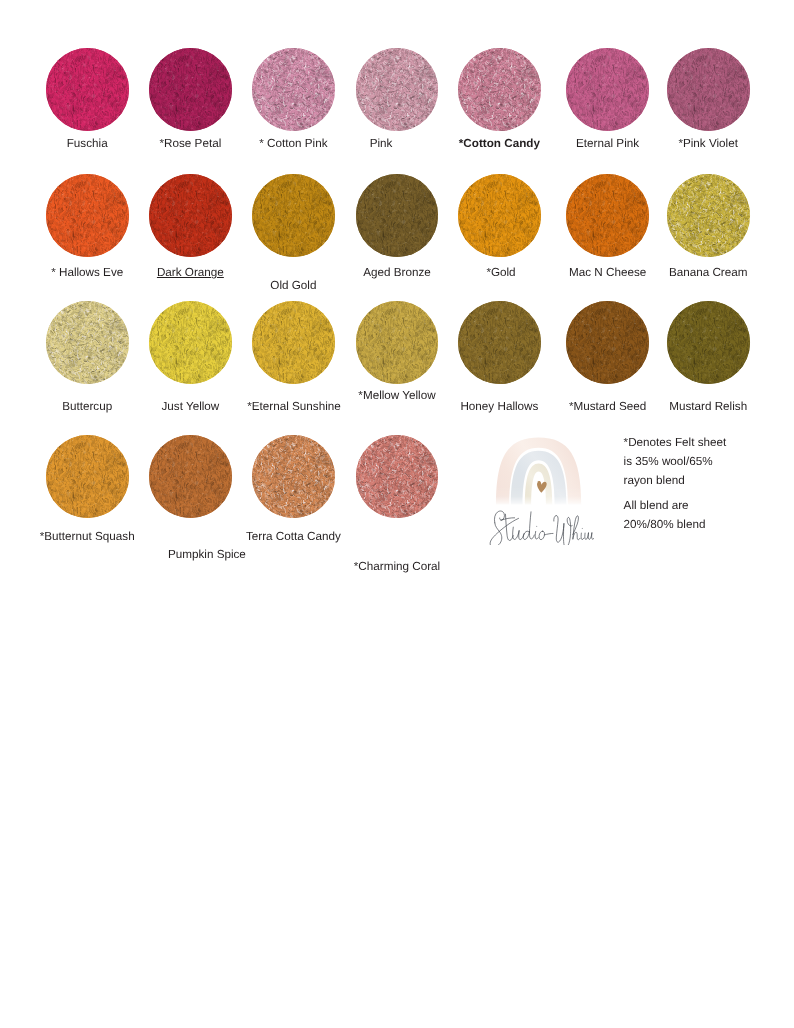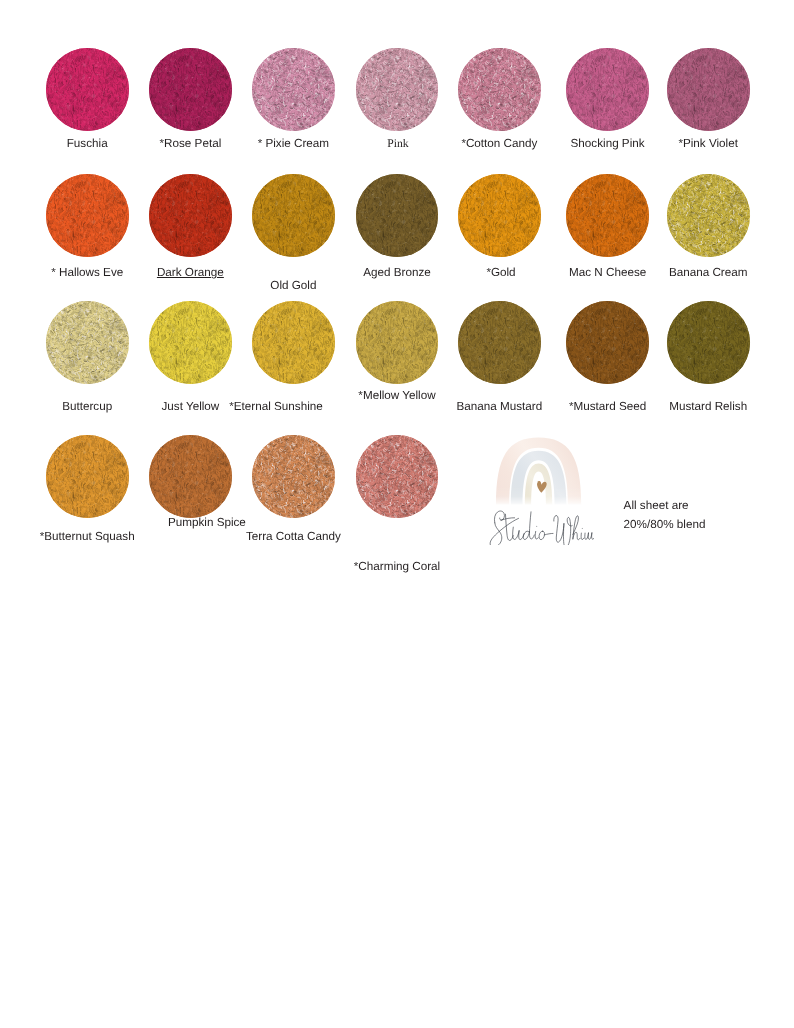--- a/index.html
+++ b/index.html
@@ -91,39 +91,39 @@
         <svg class="tex" viewBox="0 0 82 82">
           <rect x="-12" y="-12" width="106" height="106" fill="#aa2059" filter="url(#feltfx)"></rect>
         </svg>
       </div>
       <div class="label" style="left: 90.4px; top: 137.3px; width: 200px;">*Rose Petal</div>
       <div class="disc" style="left: 252px; top: 47.9px; width: 82.8px; height: 82.8px; background: rgb(213, 142, 172);">
         <svg class="tex" viewBox="0 0 82 82">
           <rect x="-12" y="-12" width="106" height="106" fill="#d58eac" filter="url(#feltfx2)"></rect>
         </svg>
       </div>
-      <div class="label" style="left: 193.4px; top: 137.3px; width: 200px;">* Pixie Cream</div>
+      <div class="label" style="left: 193.4px; top: 137.3px; width: 200px;">* Cotton Pink</div>
       <div class="disc" style="left: 355.6px; top: 47.9px; width: 82.8px; height: 82.8px; background: rgb(211, 155, 172);">
         <svg class="tex" viewBox="0 0 82 82">
           <rect x="-12" y="-12" width="106" height="106" fill="#d39bac" filter="url(#feltfx2)"></rect>
         </svg>
       </div>
-      <div class="label" style="left: 298px; top: 137.3px; width: 200px; font-family: Liberation Serif, serif;">Pink</div>
+      <div class="label" style="left: 281px; top: 137.3px; width: 200px;">Pink</div>
       <div class="disc" style="left: 458px; top: 47.9px; width: 82.8px; height: 82.8px; background: rgb(208, 130, 153);">
         <svg class="tex" viewBox="0 0 82 82">
           <rect x="-12" y="-12" width="106" height="106" fill="#d08299" filter="url(#feltfx2)"></rect>
         </svg>
       </div>
-      <div class="label" style="left: 399.4px; top: 137.3px; width: 200px;">*Cotton Candy</div>
+      <div class="label" style="left: 399.4px; top: 137.3px; width: 200px; font-weight: bold;">*Cotton Candy</div>
       <div class="disc" style="left: 566.2px; top: 47.9px; width: 82.8px; height: 82.8px; background: rgb(198, 94, 140);">
         <svg class="tex" viewBox="0 0 82 82">
           <rect x="-12" y="-12" width="106" height="106" fill="#c65e8c" filter="url(#feltfx)"></rect>
         </svg>
       </div>
-      <div class="label" style="left: 507.6px; top: 137.3px; width: 200px;">Shocking Pink</div>
+      <div class="label" style="left: 507.6px; top: 137.3px; width: 200px;">Eternal Pink</div>
       <div class="disc" style="left: 666.8px; top: 47.9px; width: 82.8px; height: 82.8px; background: rgb(174, 92, 125);">
         <svg class="tex" viewBox="0 0 82 82">
           <rect x="-12" y="-12" width="106" height="106" fill="#ae5c7d" filter="url(#feltfx)"></rect>
         </svg>
       </div>
       <div class="label" style="left: 608.2px; top: 137.3px; width: 200px;">*Pink Violet</div>
       <div class="disc" style="left: 45.8px; top: 174.2px; width: 82.8px; height: 82.8px; background: rgb(235, 89, 34);">
         <svg class="tex" viewBox="0 0 82 82">
           <rect x="-12" y="-12" width="106" height="106" fill="#eb5922" filter="url(#feltfx)"></rect>
         </svg>
@@ -175,33 +175,33 @@
         <svg class="tex" viewBox="0 0 82 82">
           <rect x="-12" y="-12" width="106" height="106" fill="#e6cf3e" filter="url(#feltfx)"></rect>
         </svg>
       </div>
       <div class="label" style="left: 90.4px; top: 399.7px; width: 200px;">Just Yellow</div>
       <div class="disc" style="left: 252px; top: 301.1px; width: 82.8px; height: 82.8px; background: rgb(222, 179, 50);">
         <svg class="tex" viewBox="0 0 82 82">
           <rect x="-12" y="-12" width="106" height="106" fill="#deb332" filter="url(#feltfx)"></rect>
         </svg>
       </div>
-      <div class="label" style="left: 176px; top: 399.7px; width: 200px;">*Eternal Sunshine</div>
+      <div class="label" style="left: 194px; top: 399.7px; width: 200px;">*Eternal Sunshine</div>
       <div class="disc" style="left: 355.6px; top: 301.1px; width: 82.8px; height: 82.8px; background: rgb(199, 169, 70);">
         <svg class="tex" viewBox="0 0 82 82">
           <rect x="-12" y="-12" width="106" height="106" fill="#c7a946" filter="url(#feltfx)"></rect>
         </svg>
       </div>
       <div class="label" style="left: 297px; top: 389px; width: 200px;">*Mellow Yellow</div>
       <div class="disc" style="left: 458px; top: 301.1px; width: 82.8px; height: 82.8px; background: rgb(137, 110, 42);">
         <svg class="tex" viewBox="0 0 82 82">
           <rect x="-12" y="-12" width="106" height="106" fill="#896e2a" filter="url(#feltfx)"></rect>
         </svg>
       </div>
-      <div class="label" style="left: 399.4px; top: 399.7px; width: 200px;">Banana Mustard</div>
+      <div class="label" style="left: 399.4px; top: 399.7px; width: 200px;">Honey Hallows</div>
       <div class="disc" style="left: 566.2px; top: 301.1px; width: 82.8px; height: 82.8px; background: rgb(138, 86, 26);">
         <svg class="tex" viewBox="0 0 82 82">
           <rect x="-12" y="-12" width="106" height="106" fill="#8a561a" filter="url(#feltfx)"></rect>
         </svg>
       </div>
       <div class="label" style="left: 507.6px; top: 399.7px; width: 200px; text-align: center;">*Mustard Seed</div>
       <div class="disc" style="left: 666.8px; top: 301.1px; width: 82.8px; height: 82.8px; background: rgb(117, 101, 31);">
         <svg class="tex" viewBox="0 0 82 82">
           <rect x="-12" y="-12" width="106" height="106" fill="#75651f" filter="url(#feltfx)"></rect>
         </svg>
@@ -211,21 +211,21 @@
         <svg class="tex" viewBox="0 0 82 82">
           <rect x="-12" y="-12" width="106" height="106" fill="#df972f" filter="url(#feltfx)"></rect>
         </svg>
       </div>
       <div class="label" style="left: -12.8px; top: 530px; width: 200px;">*Butternut Squash</div>
       <div class="disc" style="left: 149px; top: 434.9px; width: 82.8px; height: 82.8px; background: rgb(189, 111, 51);">
         <svg class="tex" viewBox="0 0 82 82">
           <rect x="-12" y="-12" width="106" height="106" fill="#bd6f33" filter="url(#feltfx)"></rect>
         </svg>
       </div>
-      <div class="label" style="left: 90.4px; top: 516px; width: 233px;">Pumpkin Spice</div>
+      <div class="label" style="left: 90.4px; top: 548px; width: 233px;">Pumpkin Spice</div>
       <div class="disc" style="left: 252px; top: 434.9px; width: 82.8px; height: 82.8px; background: rgb(213, 137, 85);">
         <svg class="tex" viewBox="0 0 82 82">
           <rect x="-12" y="-12" width="106" height="106" fill="#d58955" filter="url(#feltfx2)"></rect>
         </svg>
       </div>
       <div class="label" style="left: 193.4px; top: 530px; width: 200px;">Terra Cotta Candy</div>
       <div class="disc" style="left: 355.6px; top: 434.9px; width: 82.8px; height: 82.8px; background: rgb(213, 126, 116);">
         <svg class="tex" viewBox="0 0 82 82">
           <rect x="-12" y="-12" width="106" height="106" fill="#d57e74" filter="url(#feltfx2)"></rect>
         </svg>
@@ -288,17 +288,22 @@
       <path d="M86.4 101.3 C86.8 96.1 87.8 88.6 89.0 84.2 C89.9 81.3 90.9 80.1 91.7 81.0 C92.5 81.8 92.1 84.7 90.9 88.0 C89.5 91.4 87.5 95.2 86.4 97.5"></path>
       <path d="M86.4 101.3 C86.6 99.2 87.8 96.4 89.0 95.6 C90.0 94.9 90.7 95.8 90.8 97.6 C90.9 99.1 90.7 100.8 91.2 101.6 C91.7 102.4 92.8 102.0 93.7 100.8"></path>
       <path d="M95.1 96.1 C94.8 98.6 94.7 100.6 95.2 101.4 C95.7 102.2 96.7 101.9 97.6 100.6"></path>
       <path d="M95.9 92.1 C96.0 91.9 96.1 91.9 96.2 92.0"></path>
       <path d="M98.9 96.1 C98.6 98.5 98.5 100.5 99.0 101.3 C99.5 102.1 100.4 101.8 101.1 100.6 C101.8 99.4 102.2 97.6 102.4 96.0"></path>
       <path d="M102.4 96.0 C102.1 98.4 102.0 100.4 102.5 101.2 C103.0 102.0 103.9 101.7 104.6 100.5 C105.3 99.3 105.7 97.5 105.9 95.9"></path>
       <path d="M105.9 95.9 C105.6 98.3 105.5 100.3 106.0 101.1 C106.5 101.9 107.5 101.6 108.5 100.2"></path>
     </g>
   </svg>
 
+  <div class="note" id="note1">
+    <div>*Denotes Felt sheet</div>
+    <div>is 35% wool/65%</div>
+    <div>rayon blend</div>
+  </div>
   <div class="note" id="note2">
-    <div>All sheet are</div>
+    <div>All blend are</div>
     <div>20%/80% blend</div>
   </div>
 </div>
 
 </body></html>

